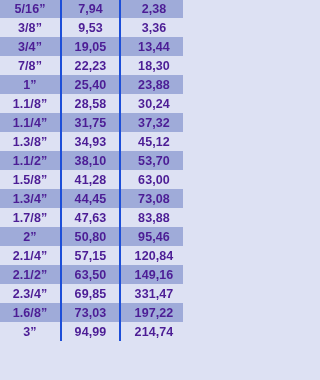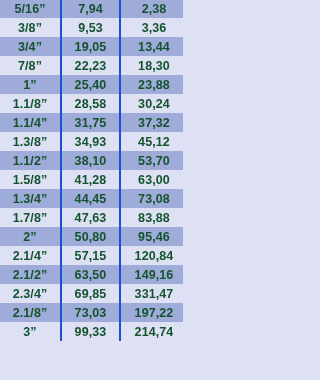--- a/index.html
+++ b/index.html
@@ -37,21 +37,21 @@
   }
 
   #conversion-table td {
     height: 19px;
     padding: 0;
     margin: 0;
     text-align: center;
     vertical-align: middle;
     font-size: 12.5px;
     font-weight: 600;
-    color: #14532d;
+    color: #4c1d95;
     letter-spacing: 0.1px;
     white-space: nowrap;
     overflow: hidden;
   }
 
   .col-size   { width: 60px; }
   .col-mm     { width: 57px; }
   .col-weight { width: 66px; }
 
   
@@ -142,24 +142,24 @@
           <td class="col-size">2.1/2”</td>
           <td class="col-mm">63,50</td>
           <td class="col-weight">149,16</td>
         </tr>
         <tr class="row-light">
           <td class="col-size">2.3/4”</td>
           <td class="col-mm">69,85</td>
           <td class="col-weight">331,47</td>
         </tr>
         <tr class="row-dark">
-          <td class="col-size">2.1/8”</td>
+          <td class="col-size">1.6/8”</td>
           <td class="col-mm">73,03</td>
           <td class="col-weight">197,22</td>
         </tr>
         <tr class="row-light">
           <td class="col-size">3”</td>
-          <td class="col-mm">99,33</td>
+          <td class="col-mm">94,99</td>
           <td class="col-weight">214,74</td>
         </tr>
       </tbody>
   </table>
 </div>
 
 </body></html>

